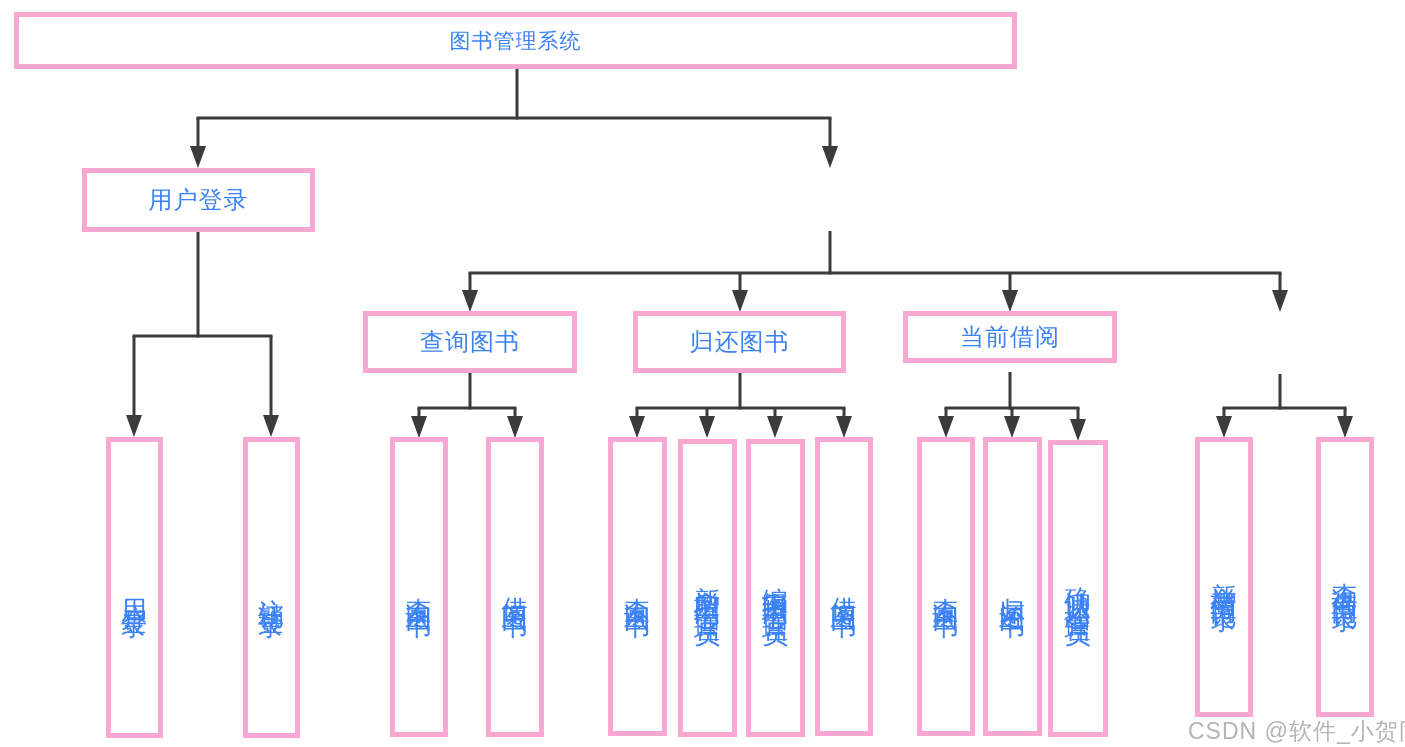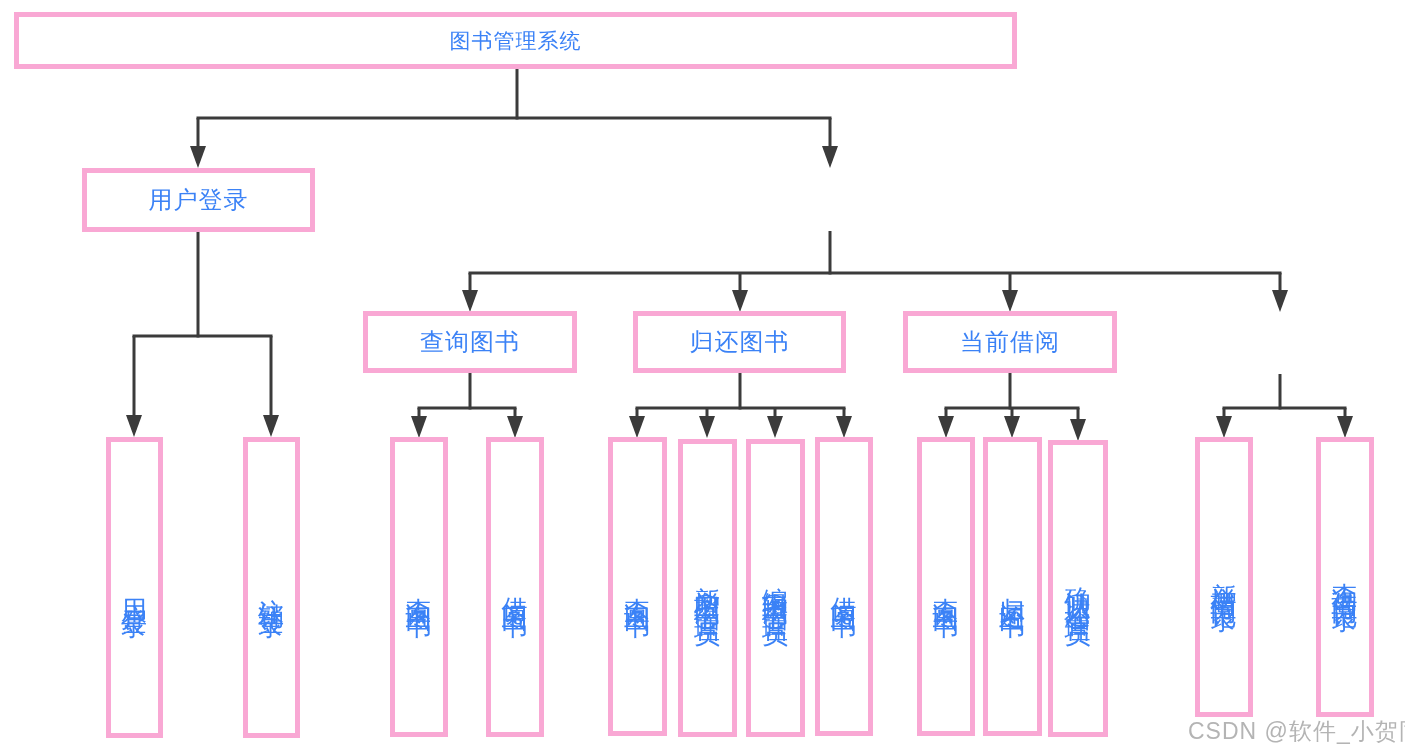--- a/index.html
+++ b/index.html
@@ -137,21 +137,21 @@
   <div class="box lvl" style="left:82px;top:168px;width:233px;height:64px">
     <span>用户登录</span>
   </div>
 
   <div class="box lvl" style="left:363px;top:311px;width:214px;height:62px">
     <span>查询图书</span>
   </div>
   <div class="box lvl" style="left:633px;top:311px;width:213px;height:62px">
     <span>归还图书</span>
   </div>
-  <div class="box lvl" style="left:903px;top:311px;width:214px;height:62px">
+  <div class="box lvl" style="left:903px;top:311px;width:214px;height:52px">
     <span>当前借阅</span>
   </div>
 
   <div class="box leaf" style="left:106px;top:437px;width:57px;height:301px">
     <span>用户登录</span>
   </div>
   <div class="box leaf" style="left:243px;top:437px;width:57px;height:301px">
     <span>注销登录</span>
   </div>
 

